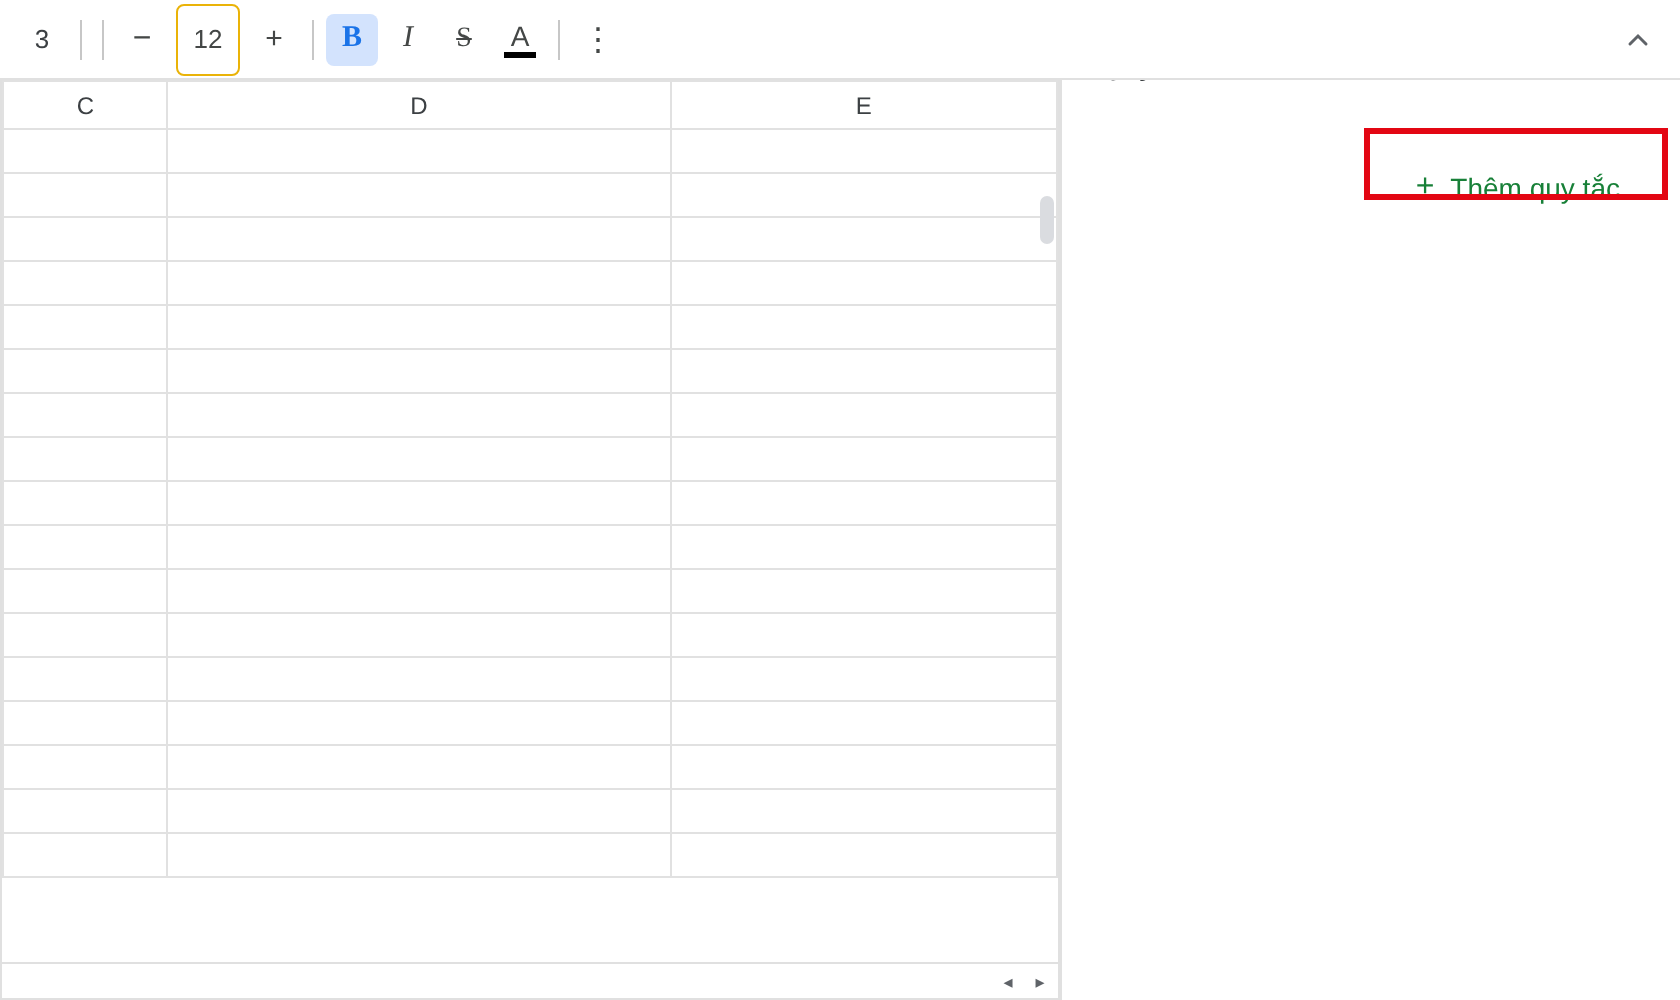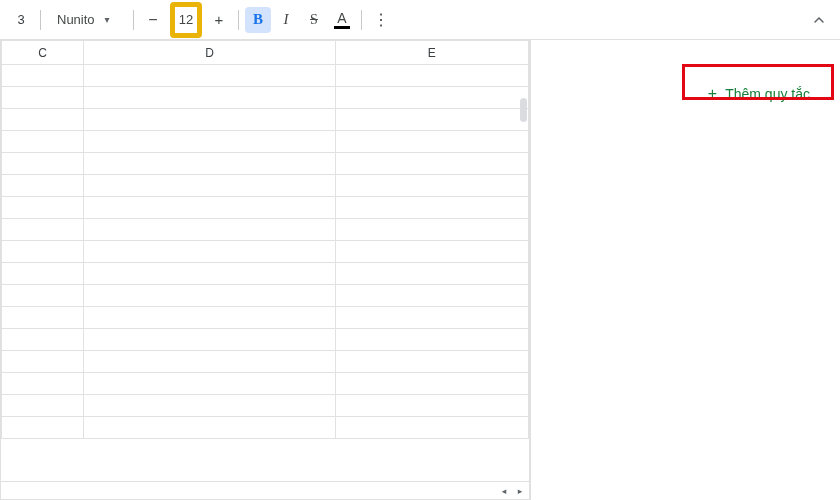--- a/index.html
+++ b/index.html
@@ -35,21 +35,21 @@
     align-items: center;
     padding: 0 6px 0 10px;
     border-radius: 4px;
     gap: 10px;
     min-width: 80px;
     cursor: pointer;
   }
   .font-size-box {
     height: 36px;
     width: 32px;
-    border: 5px solid #eab308;
+    border: 1px solid #eab308;
     border-radius: 4px;
     display: inline-flex;
     align-items: center;
     justify-content: center;
     font-size: 13px;
     margin: 0 2px;
     background: #fff;
   }
   .sep {
     width: 1px;
@@ -180,24 +180,20 @@
 
   svg { display:block; }
 </style>
 </head>
 <body>
 
 <div class="toolbar">
   <span class="toolbar-btn tb-val">3</span>
   <div class="sep"></div>
 
-  <div class="font-select">
-    <span>Nunito</span>
-    <span style="font-size:10px;color:#5f6368;">▾</span>
-  </div>
 
   <div class="sep"></div>
 
   <span class="toolbar-btn" style="font-size:16px;">−</span>
   <span class="font-size-box">12</span>
   <span class="toolbar-btn" style="font-size:15px;">+</span>
 
   <div class="sep"></div>
 
   <span class="toolbar-btn bold-active">B</span>

